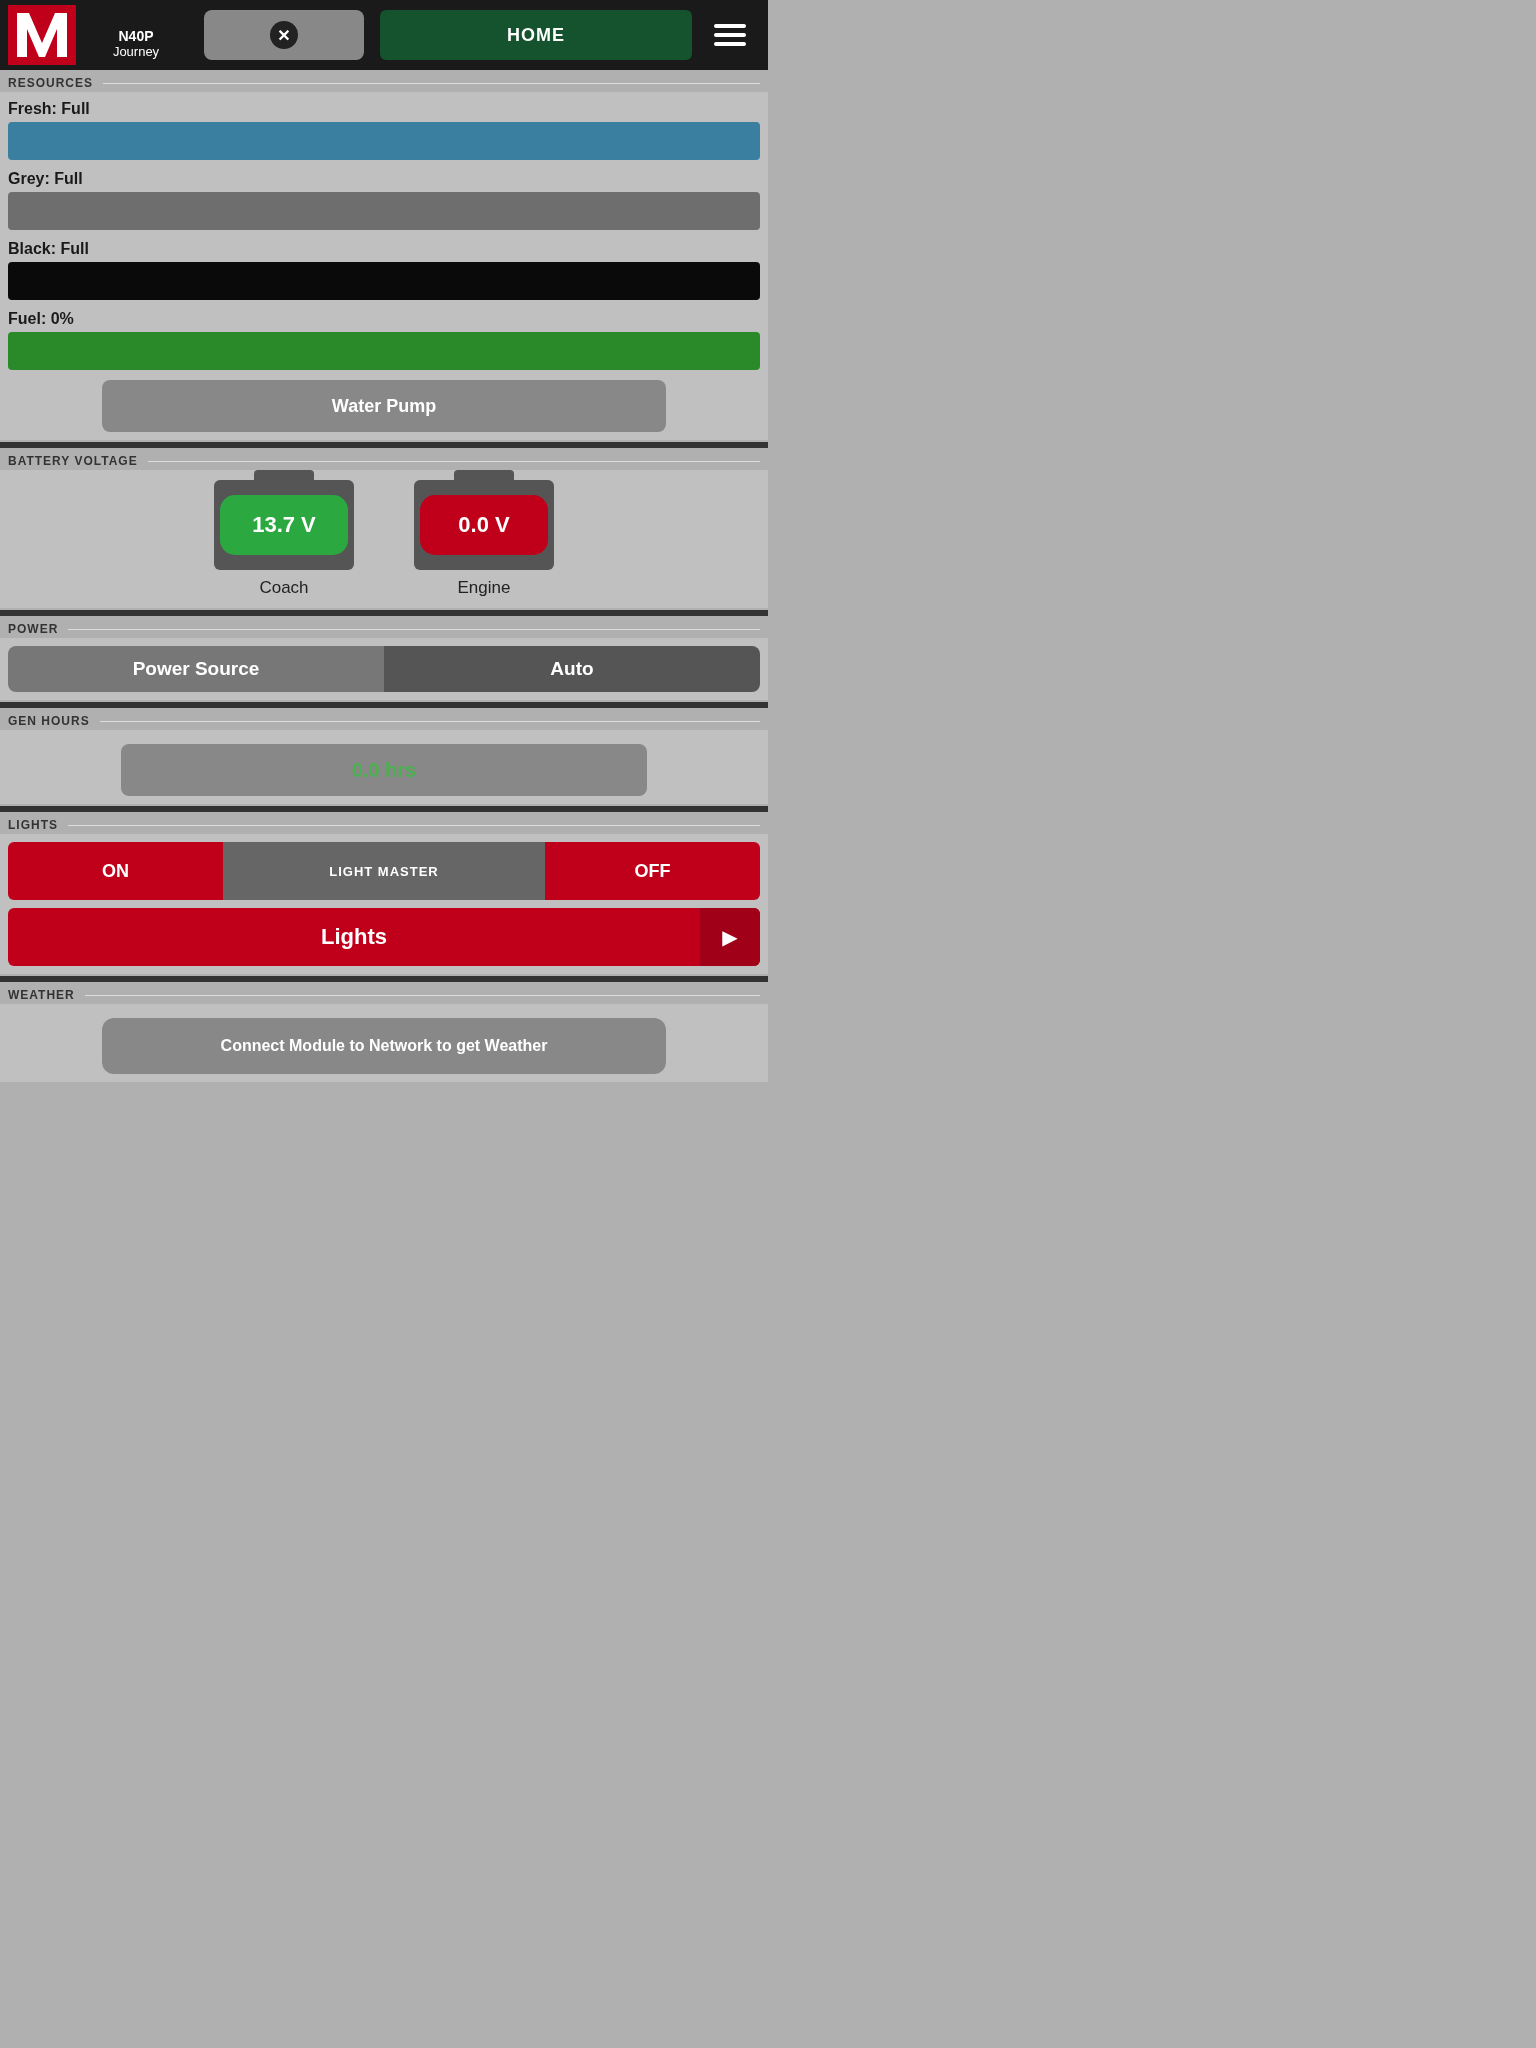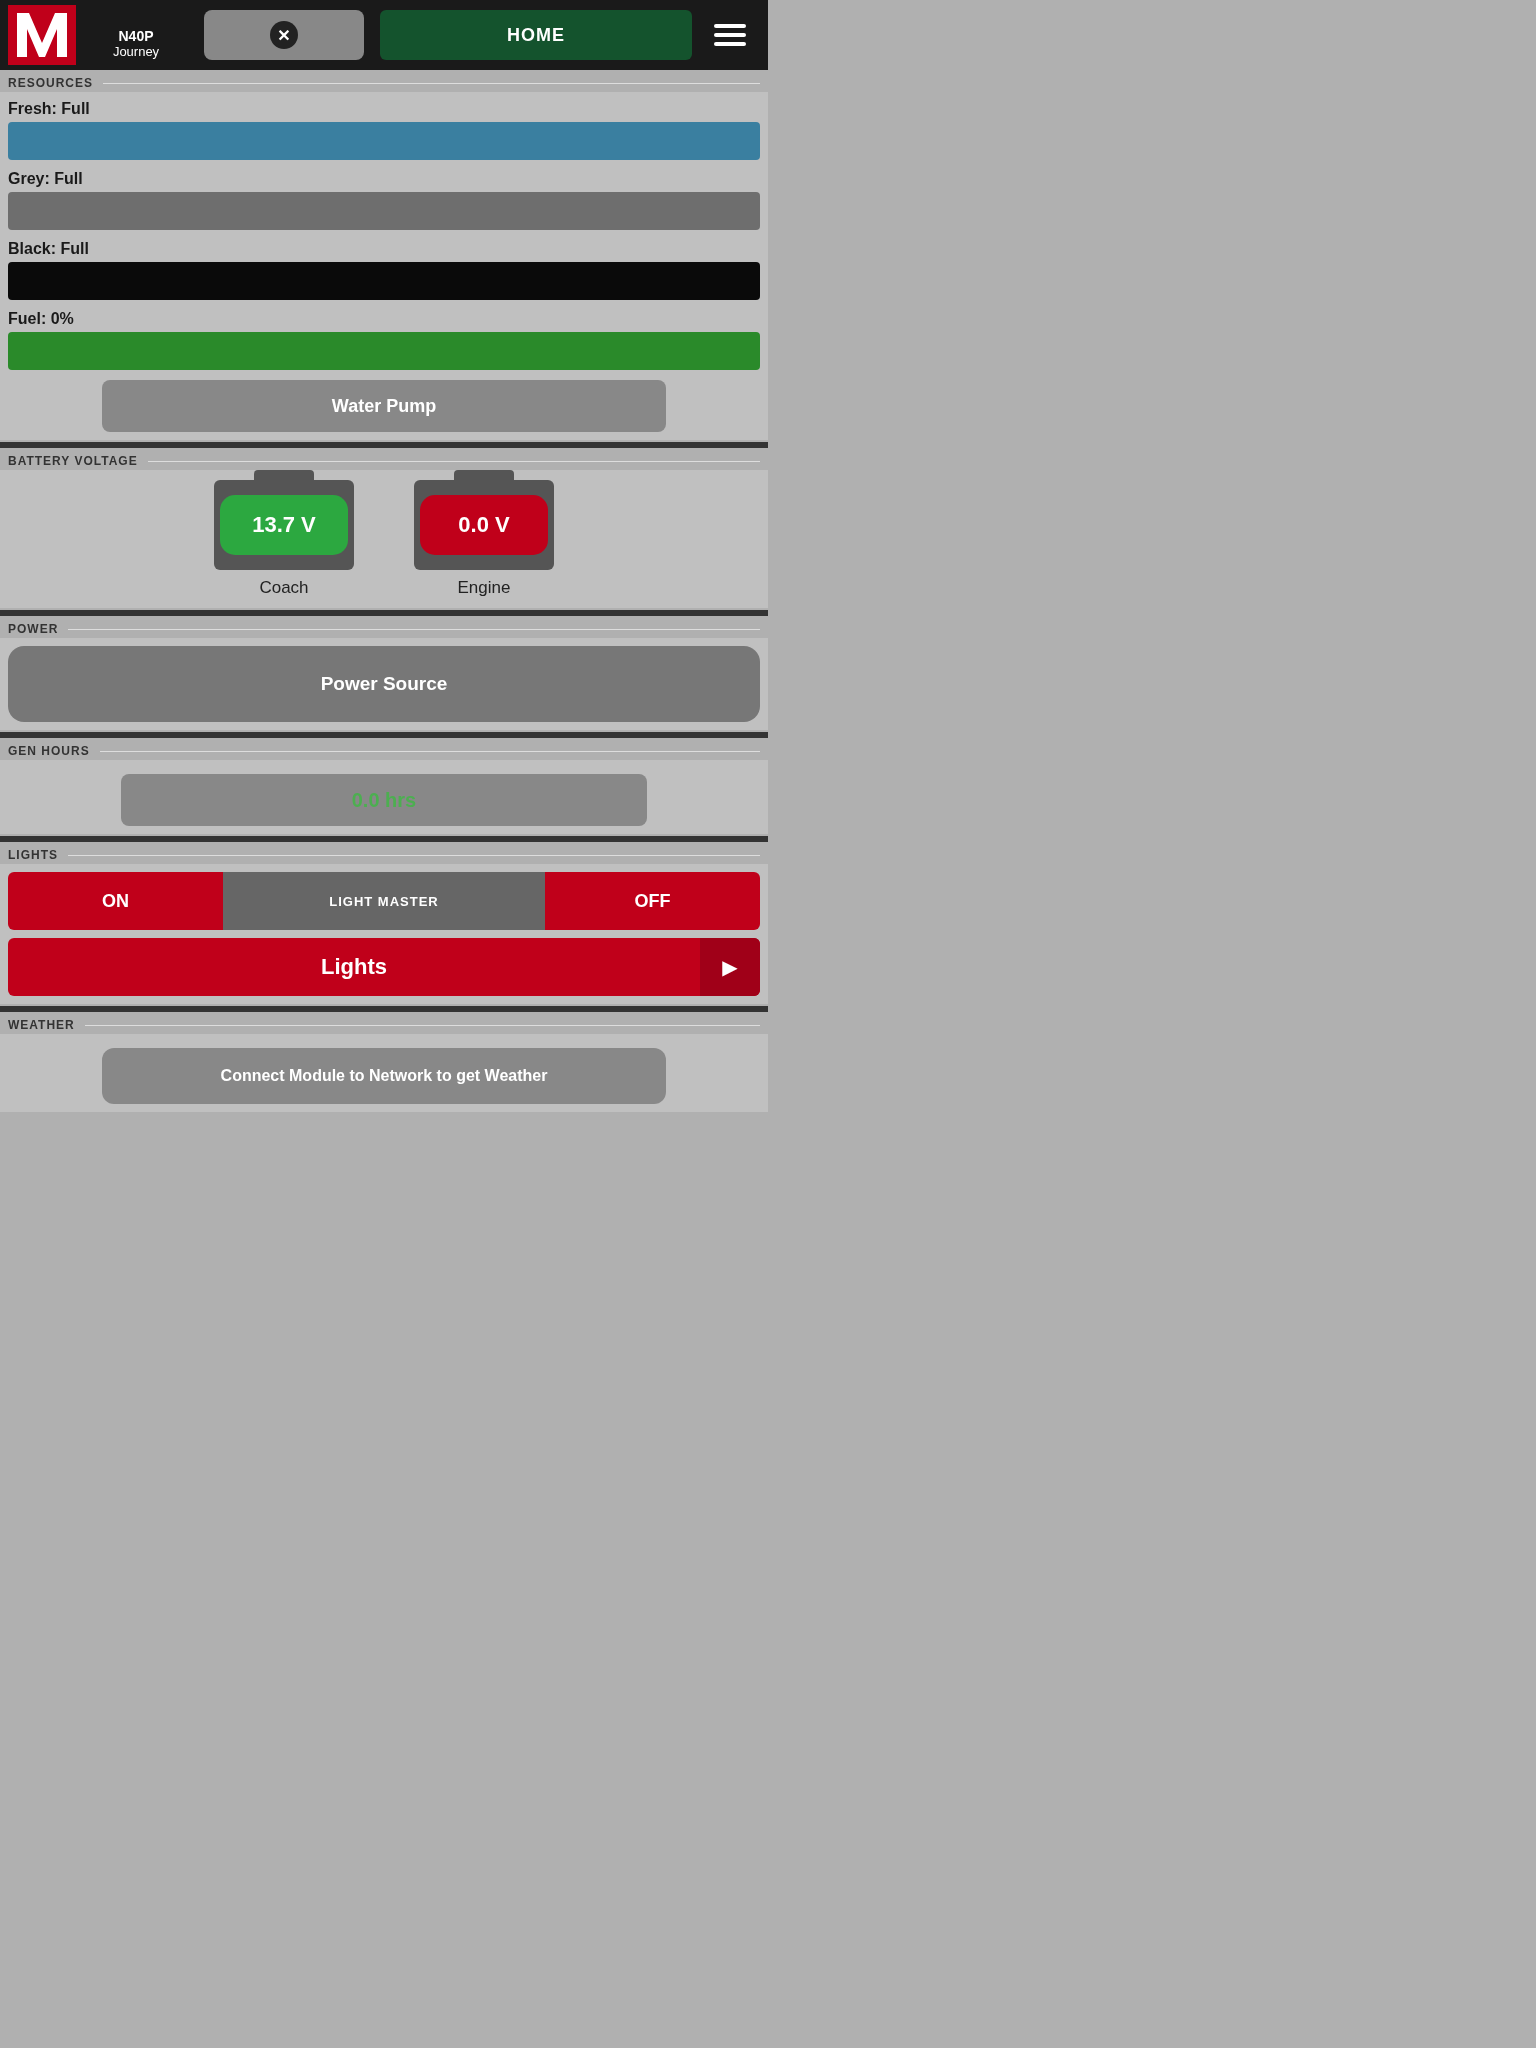--- a/index.html
+++ b/index.html
@@ -231,22 +231,22 @@
 
     
     .power-section {
       background: #c0c0c0;
       padding: 8px;
       margin-bottom: 2px;
     }
     .power-source-btn {
       display: flex;
       width: 100%;
-      height: 76px;
-      border-radius: 16px;
+      height: 46px;
+      border-radius: 8px;
       overflow: hidden;
     }
     .power-source-left {
       flex: 1;
       background: #777;
       display: flex;
       align-items: center;
       justify-content: center;
       color: white;
       font-size: 19px;
@@ -461,20 +461,21 @@
 
 <div class="dark-divider"></div>
 
 <div class="section-header">
   <span class="section-title">POWER</span>
   <div class="section-line"></div>
 </div>
 <div class="power-section content">
   <div class="power-source-btn">
     <div class="power-source-left">Power Source</div>
+    <div class="power-source-right">Auto</div>
   </div>
 </div>
 
 <div class="dark-divider"></div>
 
 <div class="section-header">
   <span class="section-title">GEN HOURS</span>
   <div class="section-line"></div>
 </div>
 <div class="gen-section content">

